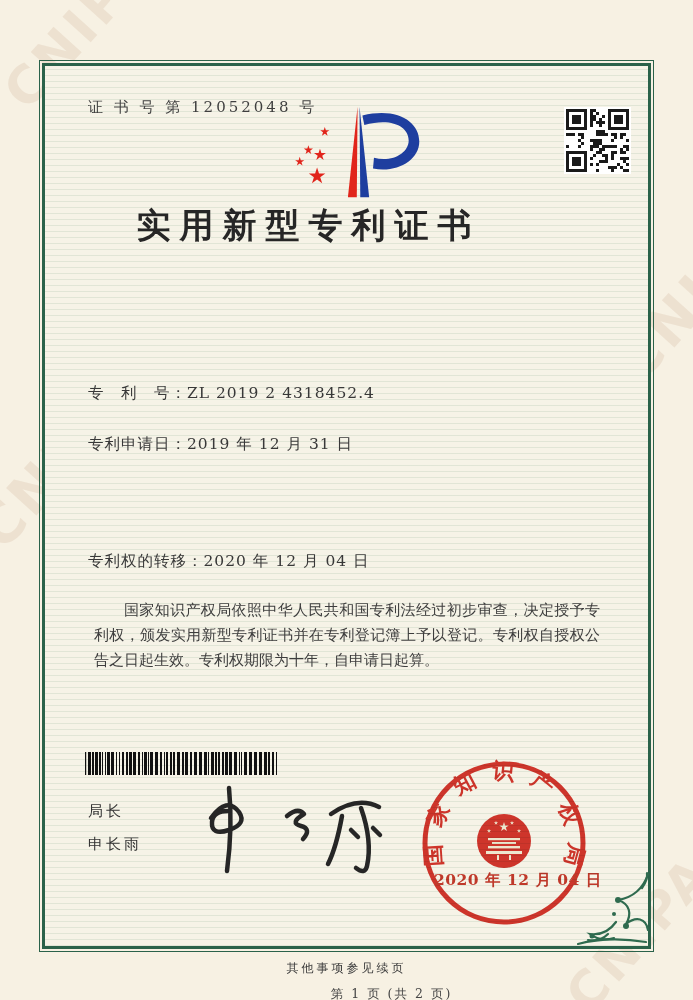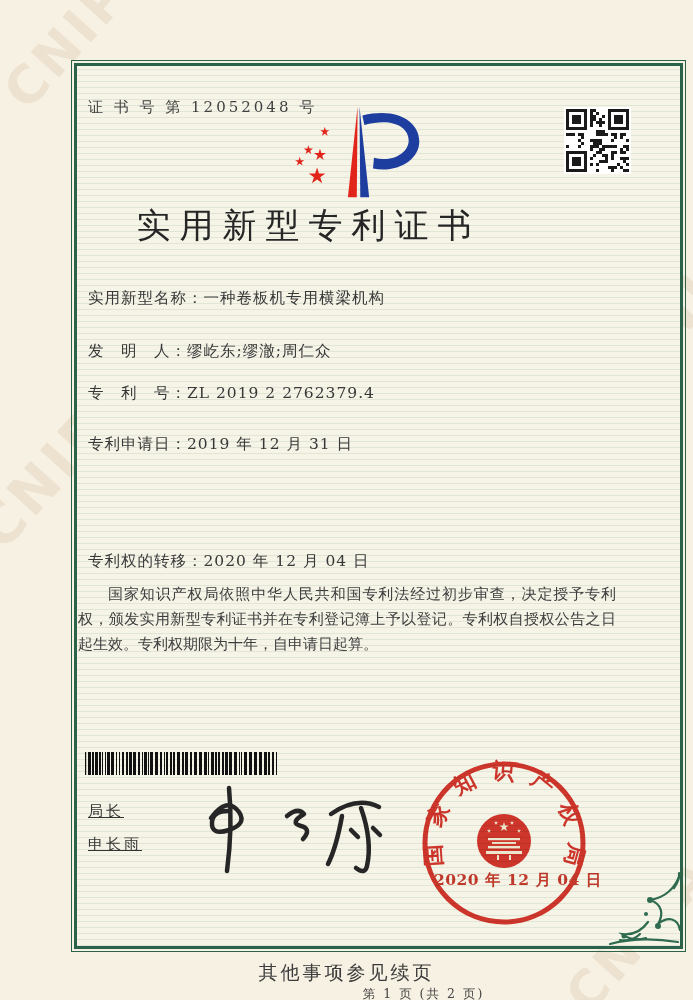--- a/index.html
+++ b/index.html
@@ -23,66 +23,65 @@
   }
   .frame{
     position:absolute;
     left:42px;top:63px;width:603px;height:880px;
     border:3px solid #2a624a;
     outline:1px solid #2a624a;
     outline-offset:2px;
     background:
       repeating-linear-gradient(0deg, rgba(140,175,145,0.20) 0 1px, rgba(0,0,0,0) 1px 6px),
       #f6f3e7;
-    margin-left: 32px;
   }
   .cert-no{
     position:absolute;left:88px;top:98px;
     font-size:15px;letter-spacing:3px;color:#3f3f3f;
   }
   .logo{position:absolute;left:292px;top:102px;width:135px;height:102px;}
   .qr{position:absolute;left:564px;top:107px;width:63px;height:63px;background:#fff;padding:2px;}
   .title{
     position:absolute;left:0;top:203px;width:617px;
-    text-align:center;font-size:34px;font-weight:400;
+    text-align:center;font-size:34px;font-weight:700;
     letter-spacing:9px;color:#262626;margin:0;
   }
   .field-row{
     position:absolute;left:88px;width:540px;
     font-size:15.5px;letter-spacing:1px;color:#383838;white-space:nowrap;
   }
   .field-label{color:#383838;}
   .field-value{color:#383838;}
   .grant-no{position:absolute;left:332px;top:0;}
   .body-text{
     position:absolute;left:78px;top:582px;width:538px;
     font-size:15px;line-height:25px;text-align:justify;color:#3d3d3d;
   }
-  .body-text p{margin:0;text-indent:2em;}
+  .body-text p{margin:16px;text-indent:2em;}
   .barcode{position:absolute;left:85px;top:752px;width:196px;height:23px;}
-  .sig-block{position:absolute;left:88px;top:802px;font-size:15px;letter-spacing:3px;color:#333;text-decoration:underline;}
+  .sig-block{position:absolute;left:88px;top:802px;font-size:15px;letter-spacing:3px;color:#333;}
   .sig-block .line{margin-bottom:14px;}
   .signature-svg{position:absolute;left:185px;top:778px;width:215px;height:100px;}
   .seal{
     position:absolute;left:418px;top:757px;width:172px;height:172px;
     mix-blend-mode:multiply;opacity:.92;
   }
   .seal svg{width:100%;height:100%;}
   .seal-date{
     position:absolute;left:16px;top:113px;width:150px;
     font-size:15.5px;font-weight:700;color:#c22a1c;
     letter-spacing:0.5px;white-space:nowrap;
   }
   .page-info{
     position:absolute;left:42px;top:920px;width:609px;
     text-align:center;font-size:12.5px;letter-spacing:2px;color:#444;
   }
   .continuation{
     position:absolute;left:0;top:960px;width:693px;
-    text-align:center;font-size:19px;letter-spacing:3px;color:#3b3b3b;
+    text-align:center;font-size:12px;letter-spacing:3px;color:#3b3b3b;
   }
   .ornament{position:absolute;right:-6px;bottom:-8px;width:86px;height:86px;}
 </style>
 </head>
 <body>
 
 <div class="page">
 
   <span class="watermark" style="left:-18px;top:-2px;font-size:52px;">CNIPA</span>
   <span class="watermark" style="left:592px;top:262px;font-size:56px;">CNIPA</span>
@@ -232,28 +231,22 @@
           <rect x="2" y="2" width="3" height="3"></rect>
           <path d="M14 0h7v7h-7z M15 1v5h5v-5z" fill-rule="evenodd"></path>
           <rect x="16" y="2" width="3" height="3"></rect>
           <path d="M0 14h7v7h-7z M1 15v5h5v-5z" fill-rule="evenodd"></path>
           <rect x="2" y="16" width="3" height="3"></rect>
         </g>
       </svg></div>
 
   <h1 class="title">实用新型专利证书</h1>
 
-  <div class="field-row" style="top:288px;">
-    <span class="field-label">实用新型名称：</span><span class="field-value">一种卷板机专用横梁机构</span>
-  </div>
-  <div class="field-row" style="top:341px;">
-    <span class="field-label">发　明　人：</span><span class="field-value">缪屹东;缪澈;周仁众</span>
-  </div>
   <div class="field-row" style="top:383px;">
-    <span class="field-label">专　利　号：</span><span class="field-value">ZL 2019 2 2762379.4</span>
+    <span class="field-label">专　利　号：</span><span class="field-value">ZL 2019 2 4318452.4</span>
   </div>
   <div class="field-row" style="top:406px;margin-top:28px;">
     <span class="field-label">专利申请日：</span><span class="field-value">2019 年 12 月 31 日</span>
   </div>
   <div class="field-row" style="top:551px;">
     <span>专利权的转移：</span><span>2020 年 12 月 04 日</span>
   </div>
 
   <div class="body-text">
     <p>国家知识产权局依照中华人民共和国专利法经过初步审查，决定授予专利权，颁发实用新型专利证书并在专利登记簿上予以登记。专利权自授权公告之日起生效。专利权期限为十年，自申请日起算。</p>

